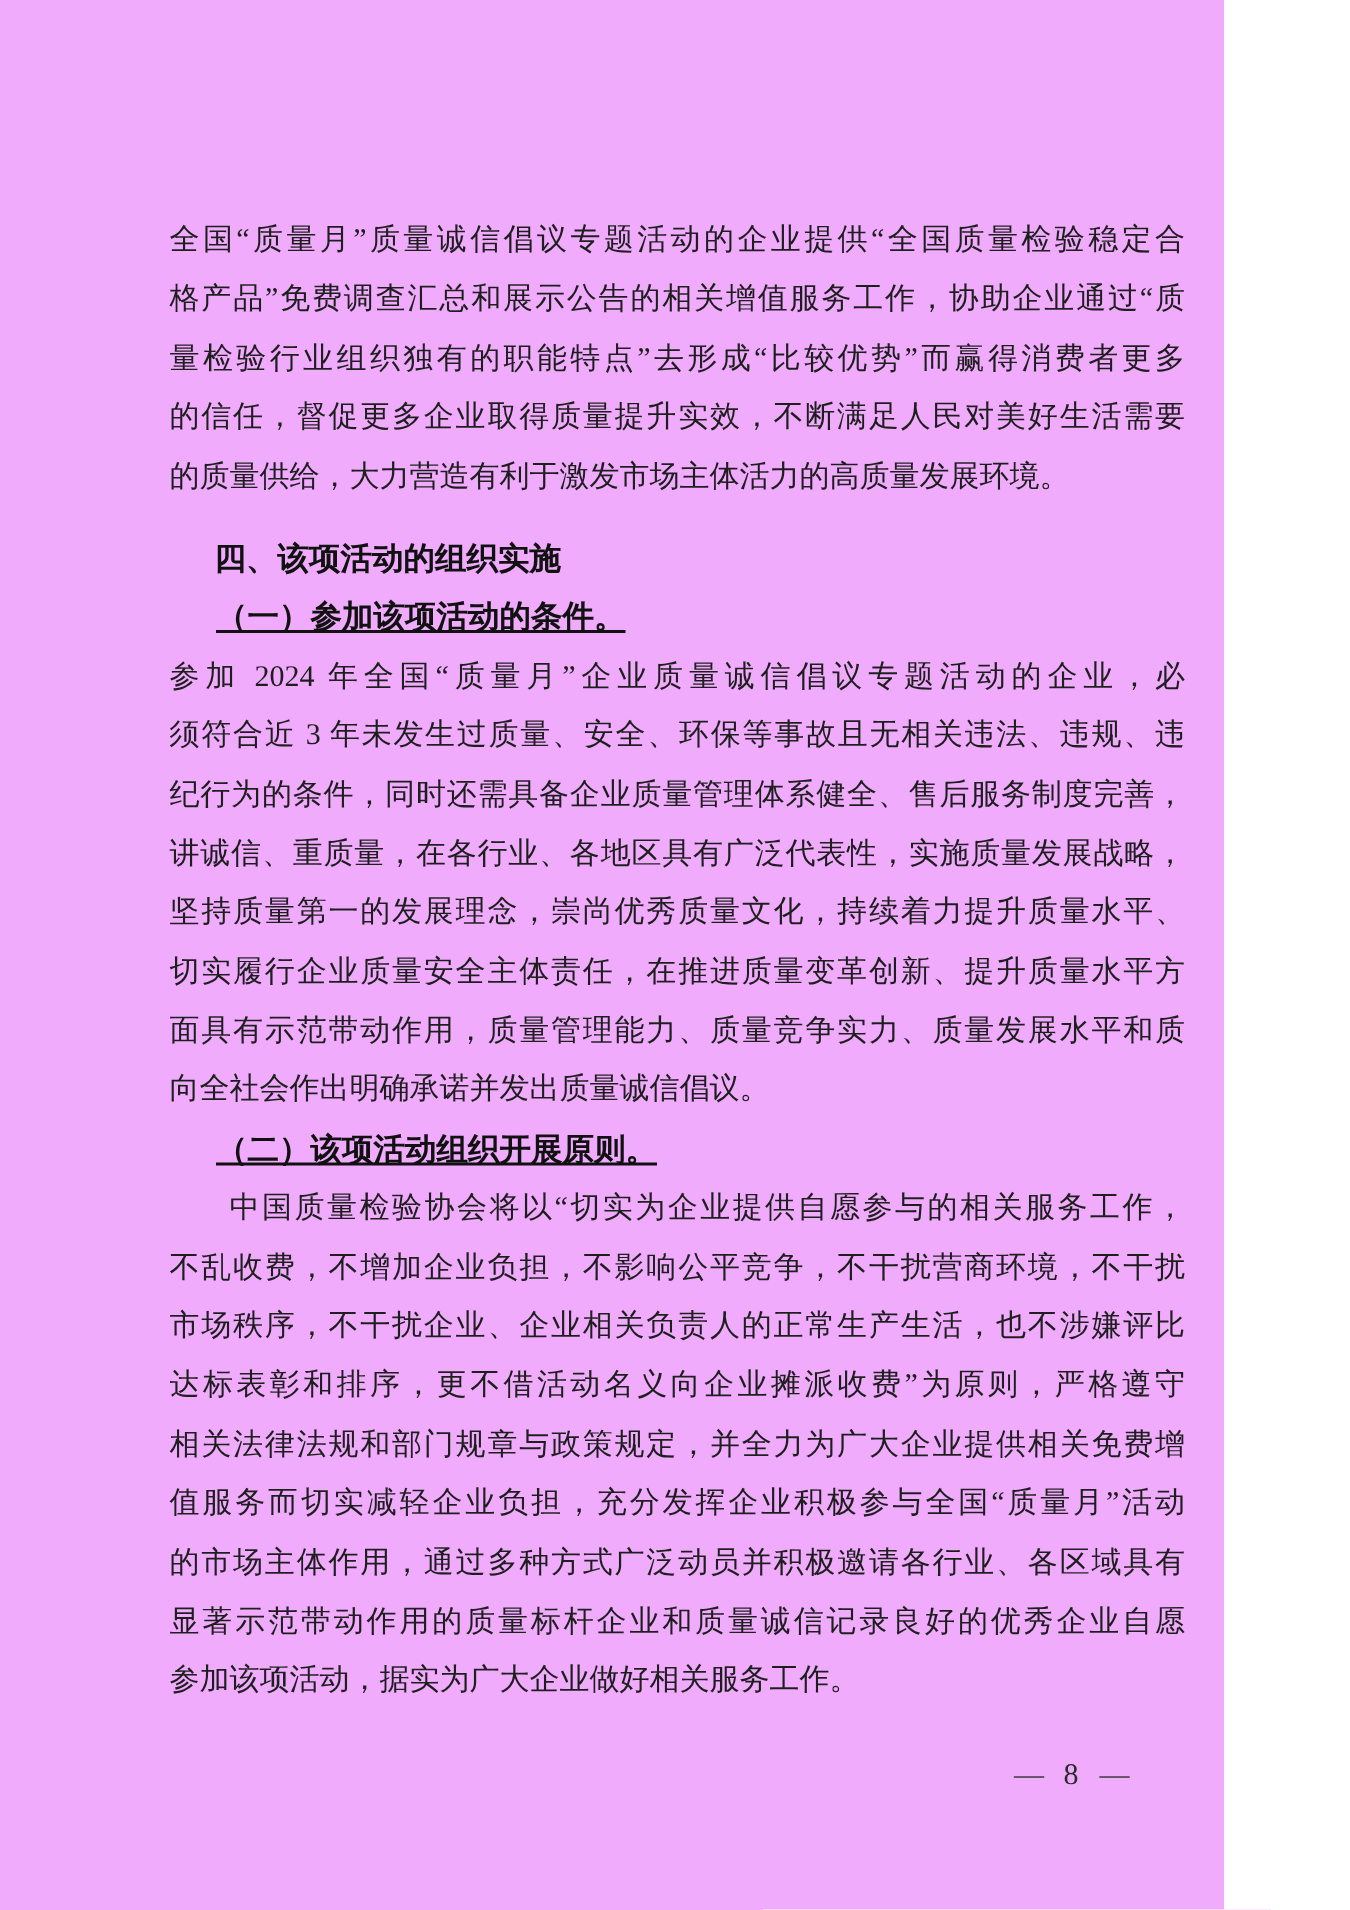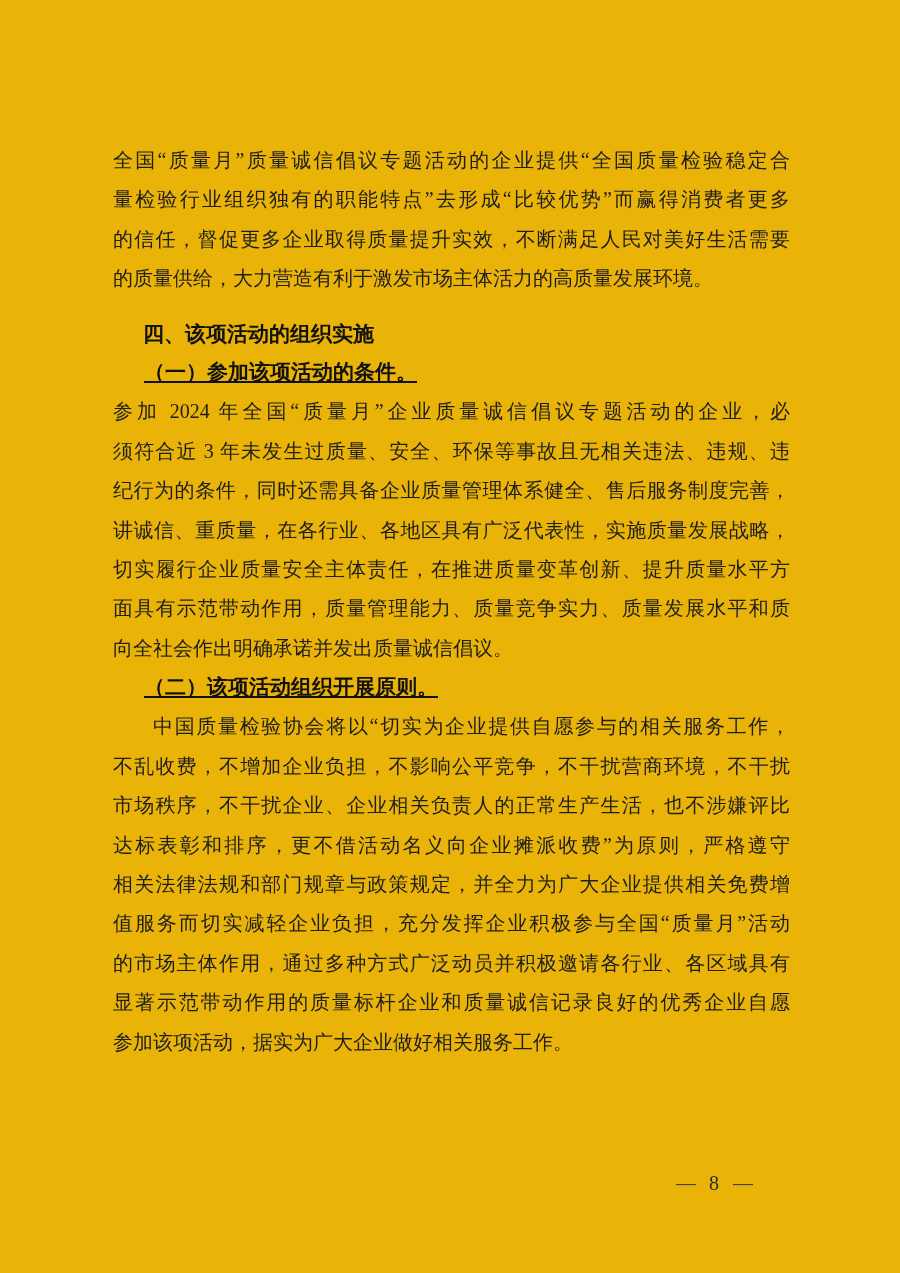--- a/index.html
+++ b/index.html
@@ -2,23 +2,23 @@
 <html lang="zh"><head>
 <meta charset="utf-8">
 <style>
   html, body {
     margin: 0;
     padding: 0;
     background: #ffffff;
   }
   .page {
     position: relative;
-    width: 900px;
+    width: 816px;
     height: 1273px;
-    background: #eab308;
+    background: #f0abfc;
     overflow: hidden;
     font-family: "Liberation Serif", "DejaVu Serif", serif;
   }
   .content {
     position: absolute;
     left: 113px;
     top: 141px;
     width: 677px;
   }
   .line {
@@ -77,34 +77,36 @@
   }
 </style>
 </head>
 <body>
 
 <div class="page">
   <div class="content">
 
     <div class="para">
       <div class="line">全国“质量月”质量诚信倡议专题活动的企业提供“全国质量检验稳定合</div>
+      <div class="line">格产品”免费调查汇总和展示公告的相关增值服务工作，协助企业通过“质</div>
       <div class="line">量检验行业组织独有的职能特点”去形成“比较优势”而赢得消费者更多</div>
       <div class="line">的信任，督促更多企业取得质量提升实效，不断满足人民对美好生活需要</div>
       <div class="line last">的质量供给，大力营造有利于激发市场主体活力的高质量发展环境。</div>
     </div>
 
     <div class="line heading1">四、该项活动的组织实施</div>
 
     <div class="line heading2">（一）参加该项活动的条件。</div>
 
     <div class="para">
       <div class="line">参加 2024 年全国“质量月”企业质量诚信倡议专题活动的企业，必</div>
       <div class="line">须符合近 3 年未发生过质量、安全、环保等事故且无相关违法、违规、违</div>
       <div class="line">纪行为的条件，同时还需具备企业质量管理体系健全、售后服务制度完善，</div>
       <div class="line">讲诚信、重质量，在各行业、各地区具有广泛代表性，实施质量发展战略，</div>
+      <div class="line">坚持质量第一的发展理念，崇尚优秀质量文化，持续着力提升质量水平、</div>
       <div class="line">切实履行企业质量安全主体责任，在推进质量变革创新、提升质量水平方</div>
       <div class="line">面具有示范带动作用，质量管理能力、质量竞争实力、质量发展水平和质</div>
       <div class="line last">向全社会作出明确承诺并发出质量诚信倡议。</div>
     </div>
 
     <div class="line heading2">（二）该项活动组织开展原则。</div>
 
     <div class="para">
       <div class="line indent">中国质量检验协会将以“切实为企业提供自愿参与的相关服务工作，</div>
       <div class="line">不乱收费，不增加企业负担，不影响公平竞争，不干扰营商环境，不干扰</div>

